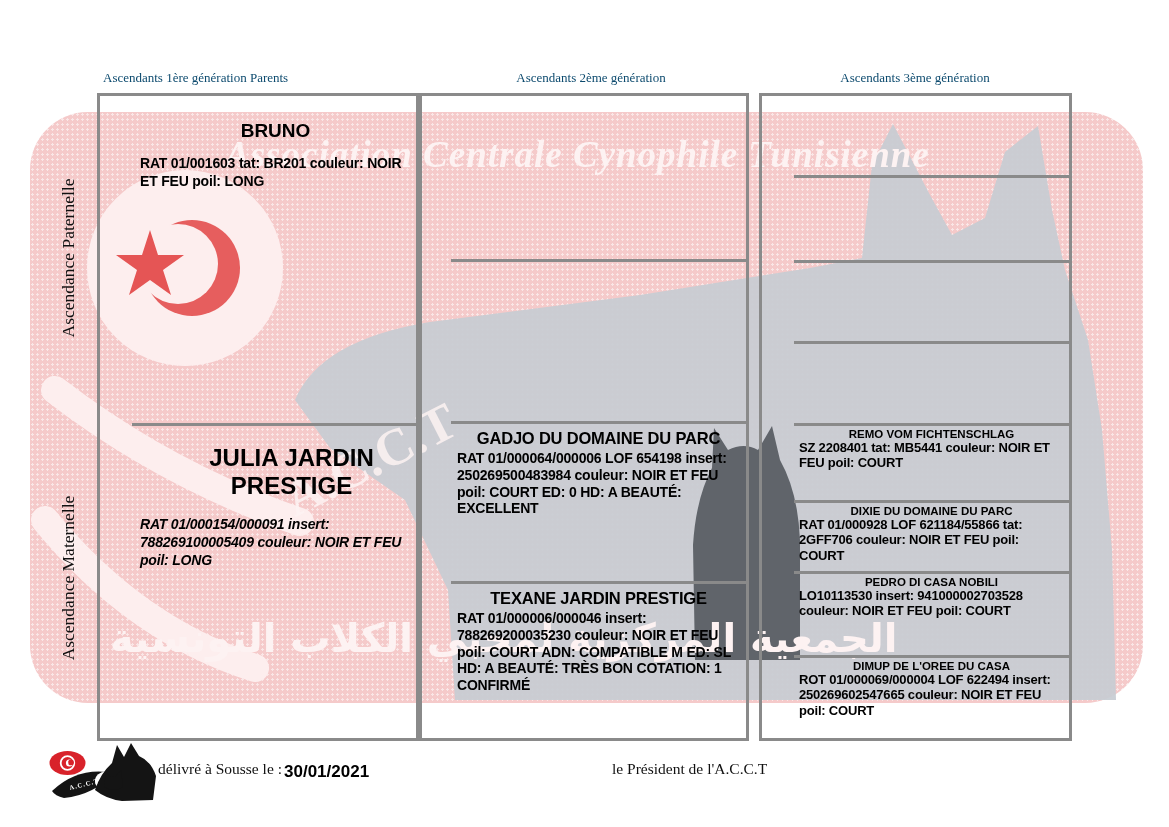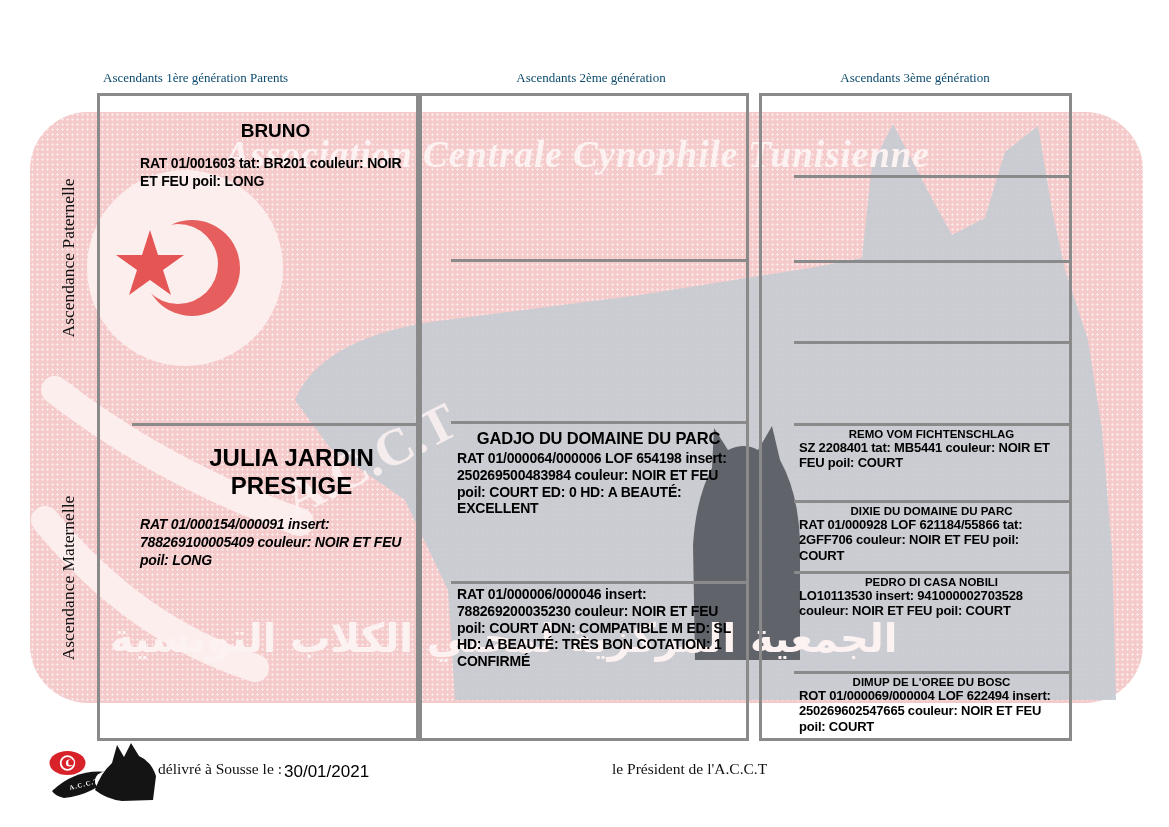--- a/index.html
+++ b/index.html
@@ -46,21 +46,21 @@
   .g1 .dogdetails{font-size:14px;line-height:1.3;padding:12px 8px 0 8px;letter-spacing:-0.2px;}
   .g1b .dogname{padding-top:18px;font-size:24px;margin-left:32px;}
   .g1b .dogdetails{padding-top:15px;font-style:italic;}
   .g2 .dogname{font-size:16.5px;padding-top:5px;letter-spacing:-0.2px;}
   .g2 .dogdetails{font-size:14px;line-height:1.2;padding:2px 6px 0 6px;letter-spacing:-0.2px;}
   .g3 .dogname{font-size:11.5px;padding-top:2px;}
   .g3 .dogdetails{font-size:13px;line-height:1.18;padding:0 5px 0 5px;letter-spacing:-0.2px;}
   
   .issued-label{position:absolute;left:158px;top:760px;font-family:"Liberation Serif",serif;
                 font-size:15.5px;color:#111;}
-  .issued-date{position:absolute;left:284px;top:762px;font-weight:normal;font-size:17px;color:#000;}
+  .issued-date{position:absolute;left:284px;top:762px;font-weight:bold;font-size:17px;color:#000;}
   .president-label{position:absolute;left:612px;top:760px;font-family:"Liberation Serif",serif;
                    font-size:15.5px;color:#111;}
 </style>
 </head>
 <body>
 
 <div class="page">
 
   <div class="sheet"></div>
 
@@ -105,43 +105,44 @@
   </div>
 
   <div class="pcol col2">
     <div class="cell g2" style="height:163px;"></div>
     <div class="cell g2" style="height:162px;"></div>
     <div class="cell g2" style="height:160px;">
       <div class="dogname">GADJO DU DOMAINE DU PARC</div>
       <div class="dogdetails">RAT 01/000064/000006 LOF 654198 insert: 250269500483984 couleur: NOIR ET FEU poil: COURT ED: 0 HD: A BEAUTÉ: EXCELLENT</div>
     </div>
     <div class="cell g2" style="flex:1;">
+      <div class="dogname">TEXANE JARDIN PRESTIGE</div>
       <div class="dogdetails">RAT 01/000006/000046 insert: 788269200035230 couleur: NOIR ET FEU poil: COURT ADN: COMPATIBLE M ED: SL HD: A BEAUTÉ: TRÈS BON COTATION: 1 CONFIRMÉ</div>
     </div>
   </div>
 
   <div class="pcol col3">
     <div class="cell g3" style="height:79px;"></div>
     <div class="cell g3" style="height:85px;"></div>
     <div class="cell g3" style="height:81px;"></div>
     <div class="cell g3" style="height:82px;"></div>
     <div class="cell g3" style="height:77px;">
       <div class="dogname">REMO VOM FICHTENSCHLAG</div>
       <div class="dogdetails">SZ 2208401 tat: MB5441 couleur: NOIR ET FEU poil: COURT</div>
     </div>
     <div class="cell g3" style="height:71px;">
       <div class="dogname">DIXIE DU DOMAINE DU PARC</div>
       <div class="dogdetails">RAT 01/000928 LOF 621184/55866 tat: 2GFF706 couleur: NOIR ET FEU poil: COURT</div>
     </div>
-    <div class="cell g3" style="height:100px;">
+    <div class="cell g3" style="height:84px;">
       <div class="dogname">PEDRO DI CASA NOBILI</div>
       <div class="dogdetails">LO10113530 insert: 941000002703528 couleur: NOIR ET FEU poil: COURT</div>
     </div>
     <div class="cell g3" style="flex:1;">
-      <div class="dogname">DIMUP DE L'OREE DU BOSC</div>
+      <div class="dogname">DIMUP DE L'OREE DU CASA</div>
       <div class="dogdetails">ROT 01/000069/000004 LOF 622494 insert: 250269602547665 couleur: NOIR ET FEU poil: COURT</div>
     </div>
   </div>
 
   <svg class="layer" viewBox="0 0 1169 827">
     <ellipse cx="67.5" cy="763" rx="18" ry="12" fill="#d8222a"></ellipse>
     <circle cx="67.5" cy="763" r="6.8" fill="none" stroke="#ffffff" stroke-width="1.8"></circle>
     <circle cx="69.5" cy="763" r="3.6" fill="#ffffff"></circle>
     <circle cx="71" cy="762.4" r="2.9" fill="#d8222a"></circle>
     <circle cx="67.3" cy="763" r="1.1" fill="#ffffff"></circle>

